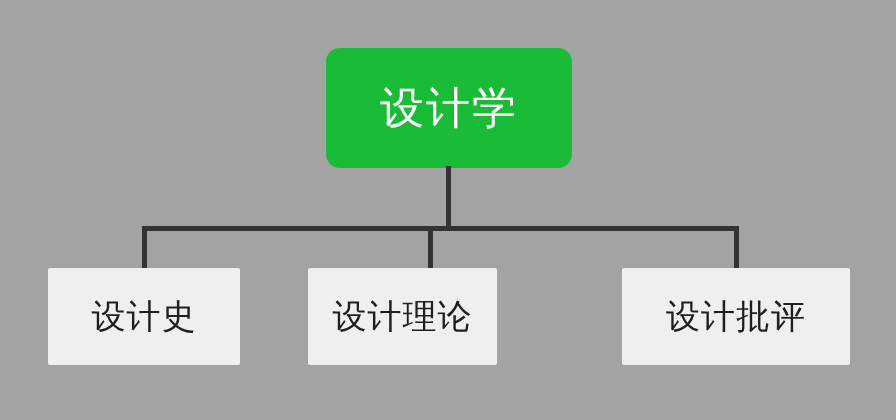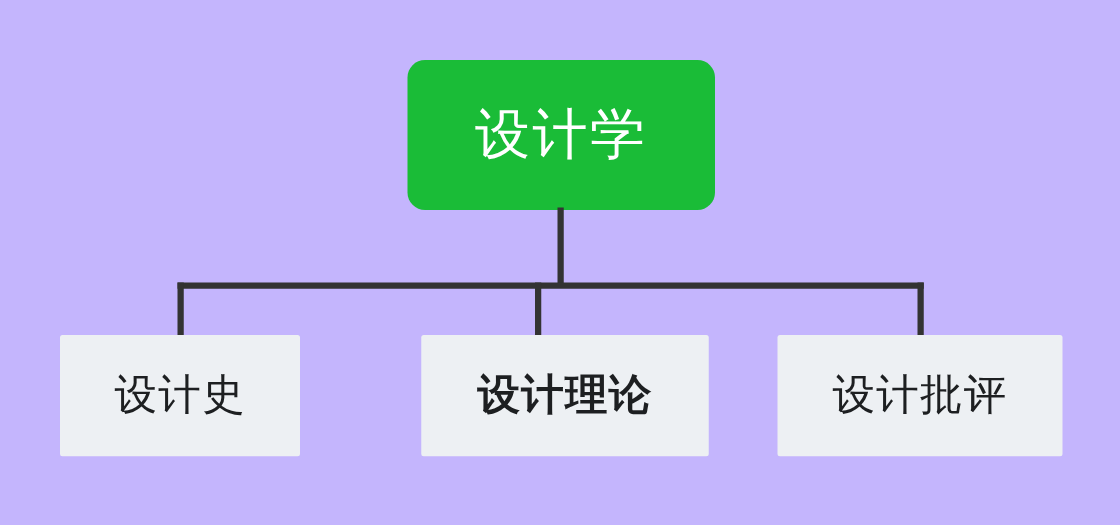--- a/index.html
+++ b/index.html
@@ -10,21 +10,21 @@
     width: 896px;
     height: 420px;
     background: #ffffff;
     font-family: "Liberation Sans", "DejaVu Sans", sans-serif;
     overflow: hidden;
   }
   #diagram-canvas {
     position: relative;
     width: 896px;
     height: 420px;
-    background: #c4b5fd;
+    background: #a3a3a3;
   }
 
   
   .connector {
     position: absolute;
     background: #333333;
   }
   #trunk-vertical {
     left: 446px;
     top: 166px;
@@ -80,21 +80,21 @@
   .node-child {
     top: 268px;
     height: 97px;
     background: #edf0f3;
     border-radius: 2px;
     color: #1d1f21;
     font-size: 34px;
     letter-spacing: 1px;
   }
   #node-child-0 { left: 48px;  width: 192px; }
-  #node-child-1 { left: 337px; width: 230px; font-weight: bold; }
+  #node-child-1 { left: 308px; width: 189px; }
   #node-child-2 { left: 622px; width: 228px; }
 </style>
 </head>
 <body>
 
 <div id="diagram-canvas">
 
   <div class="node node-root" id="node-root">
     <span>设计学</span>
   </div>

